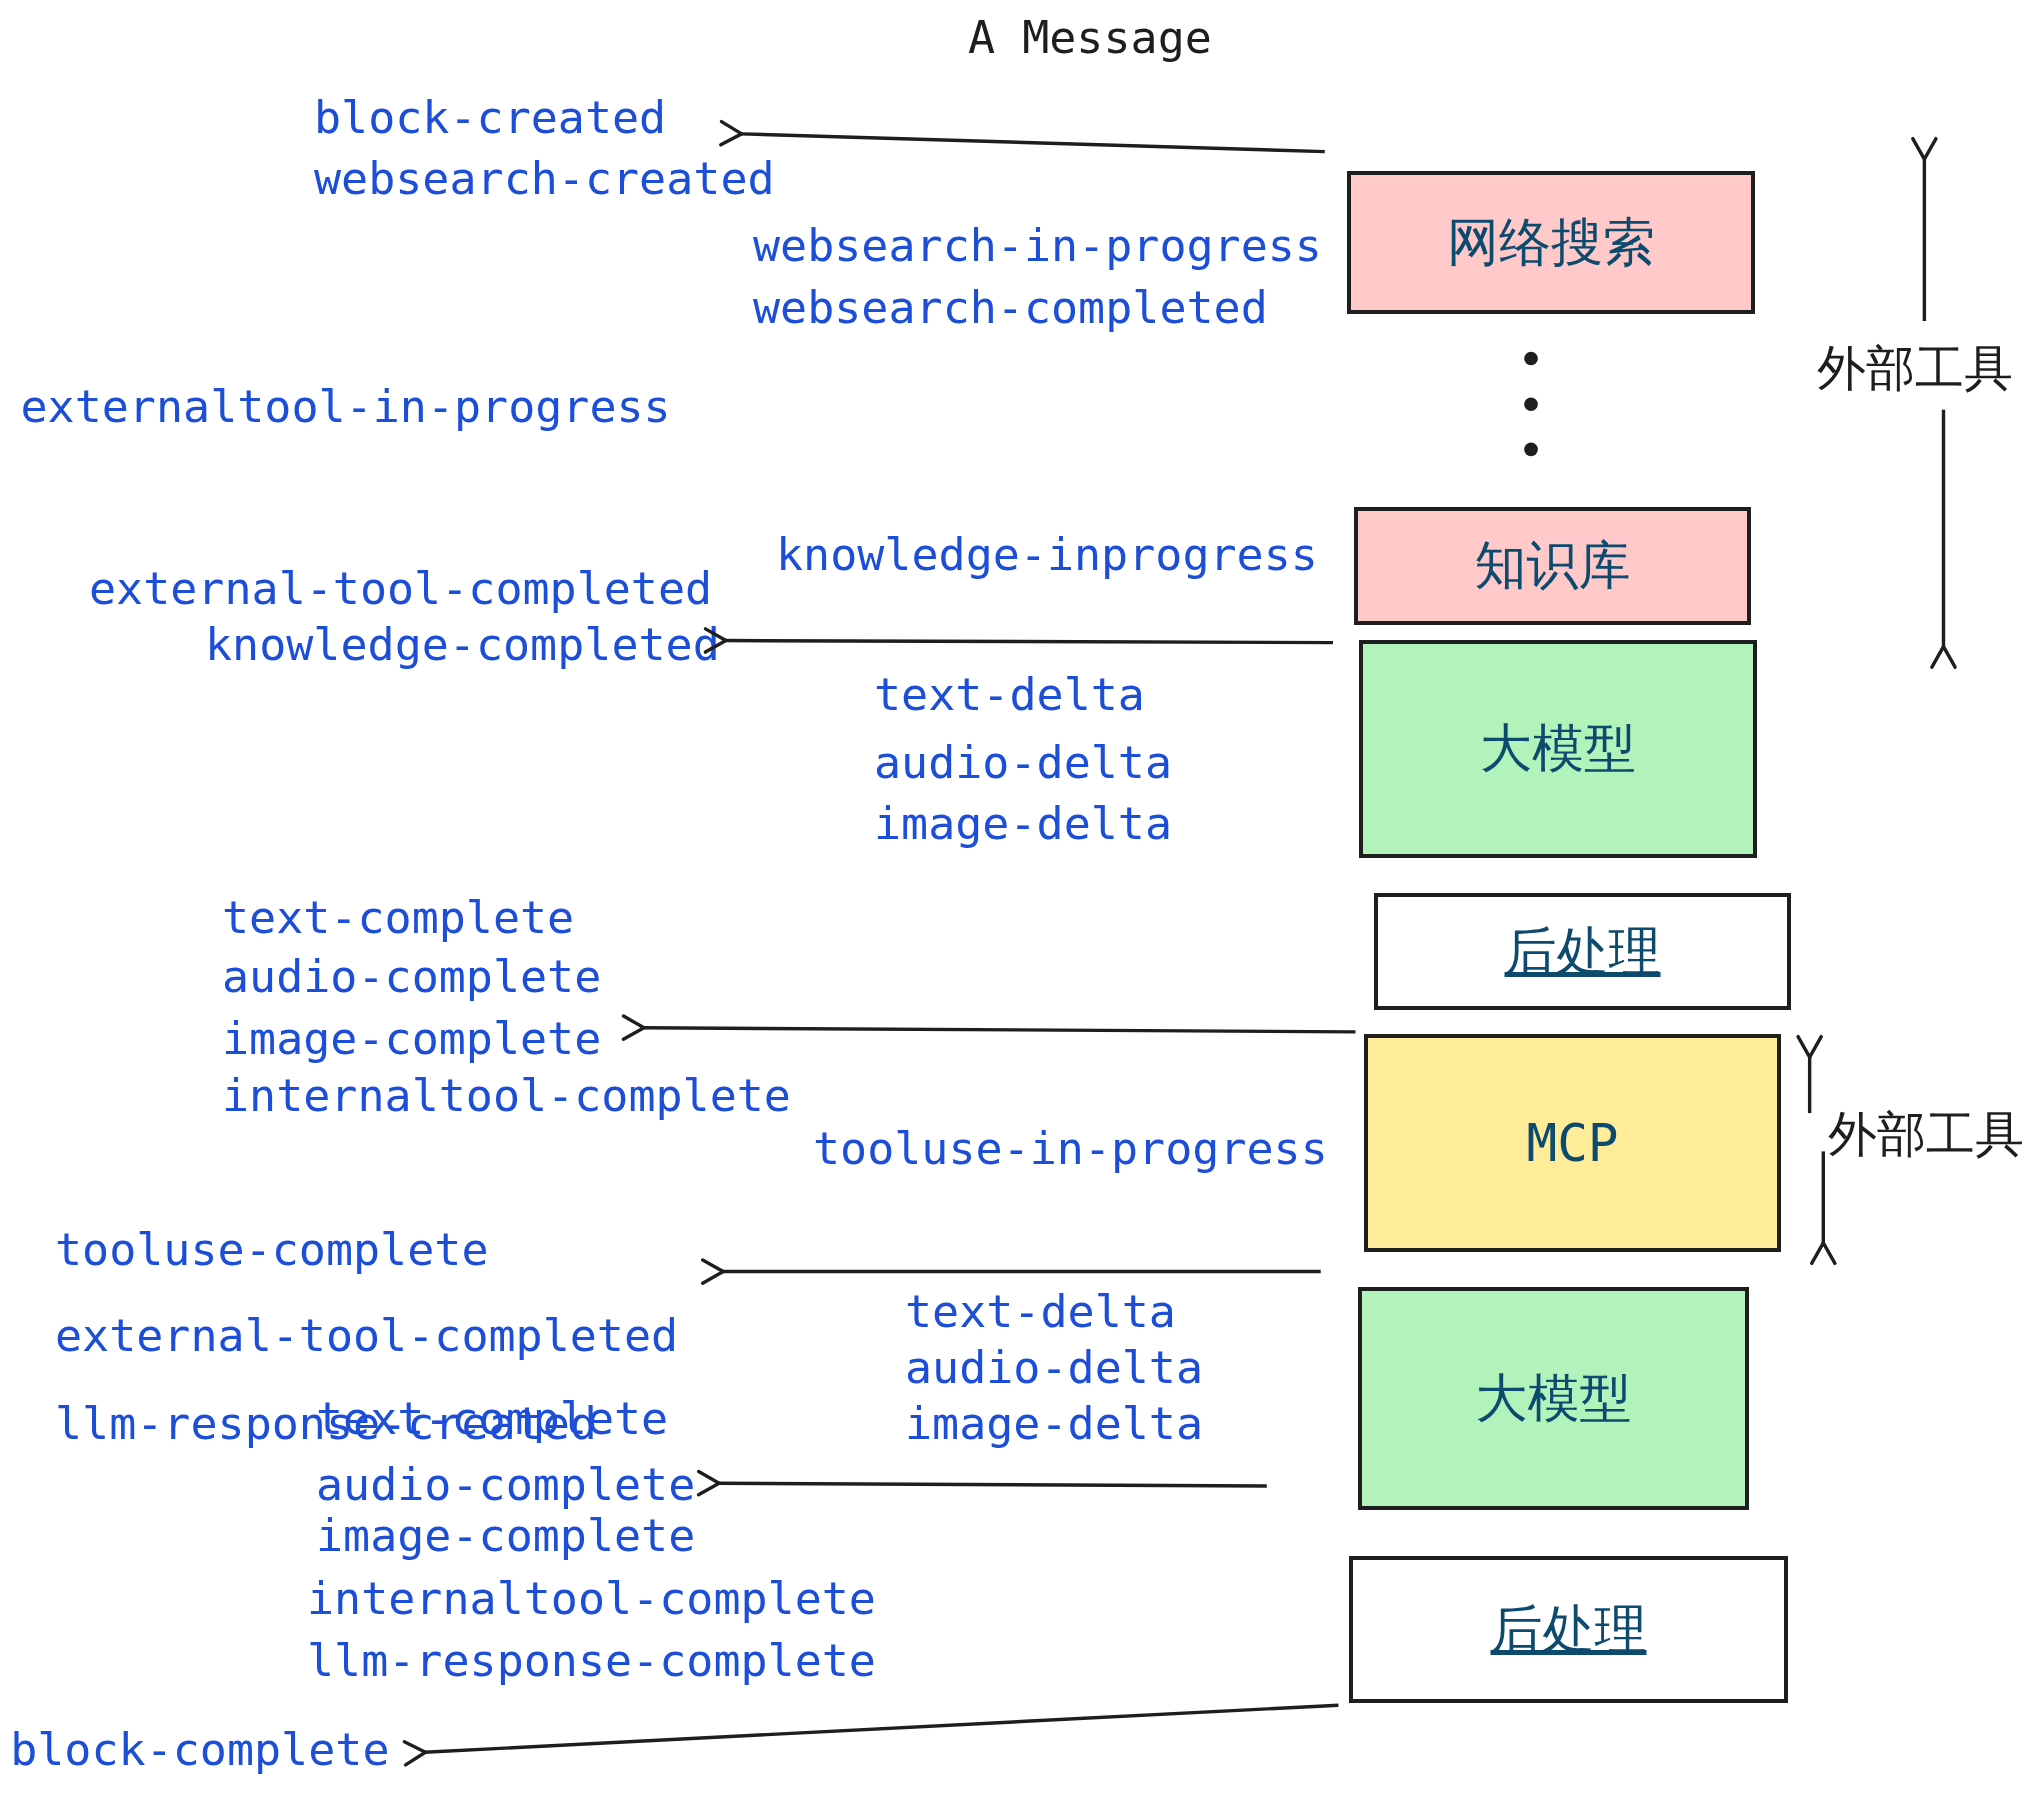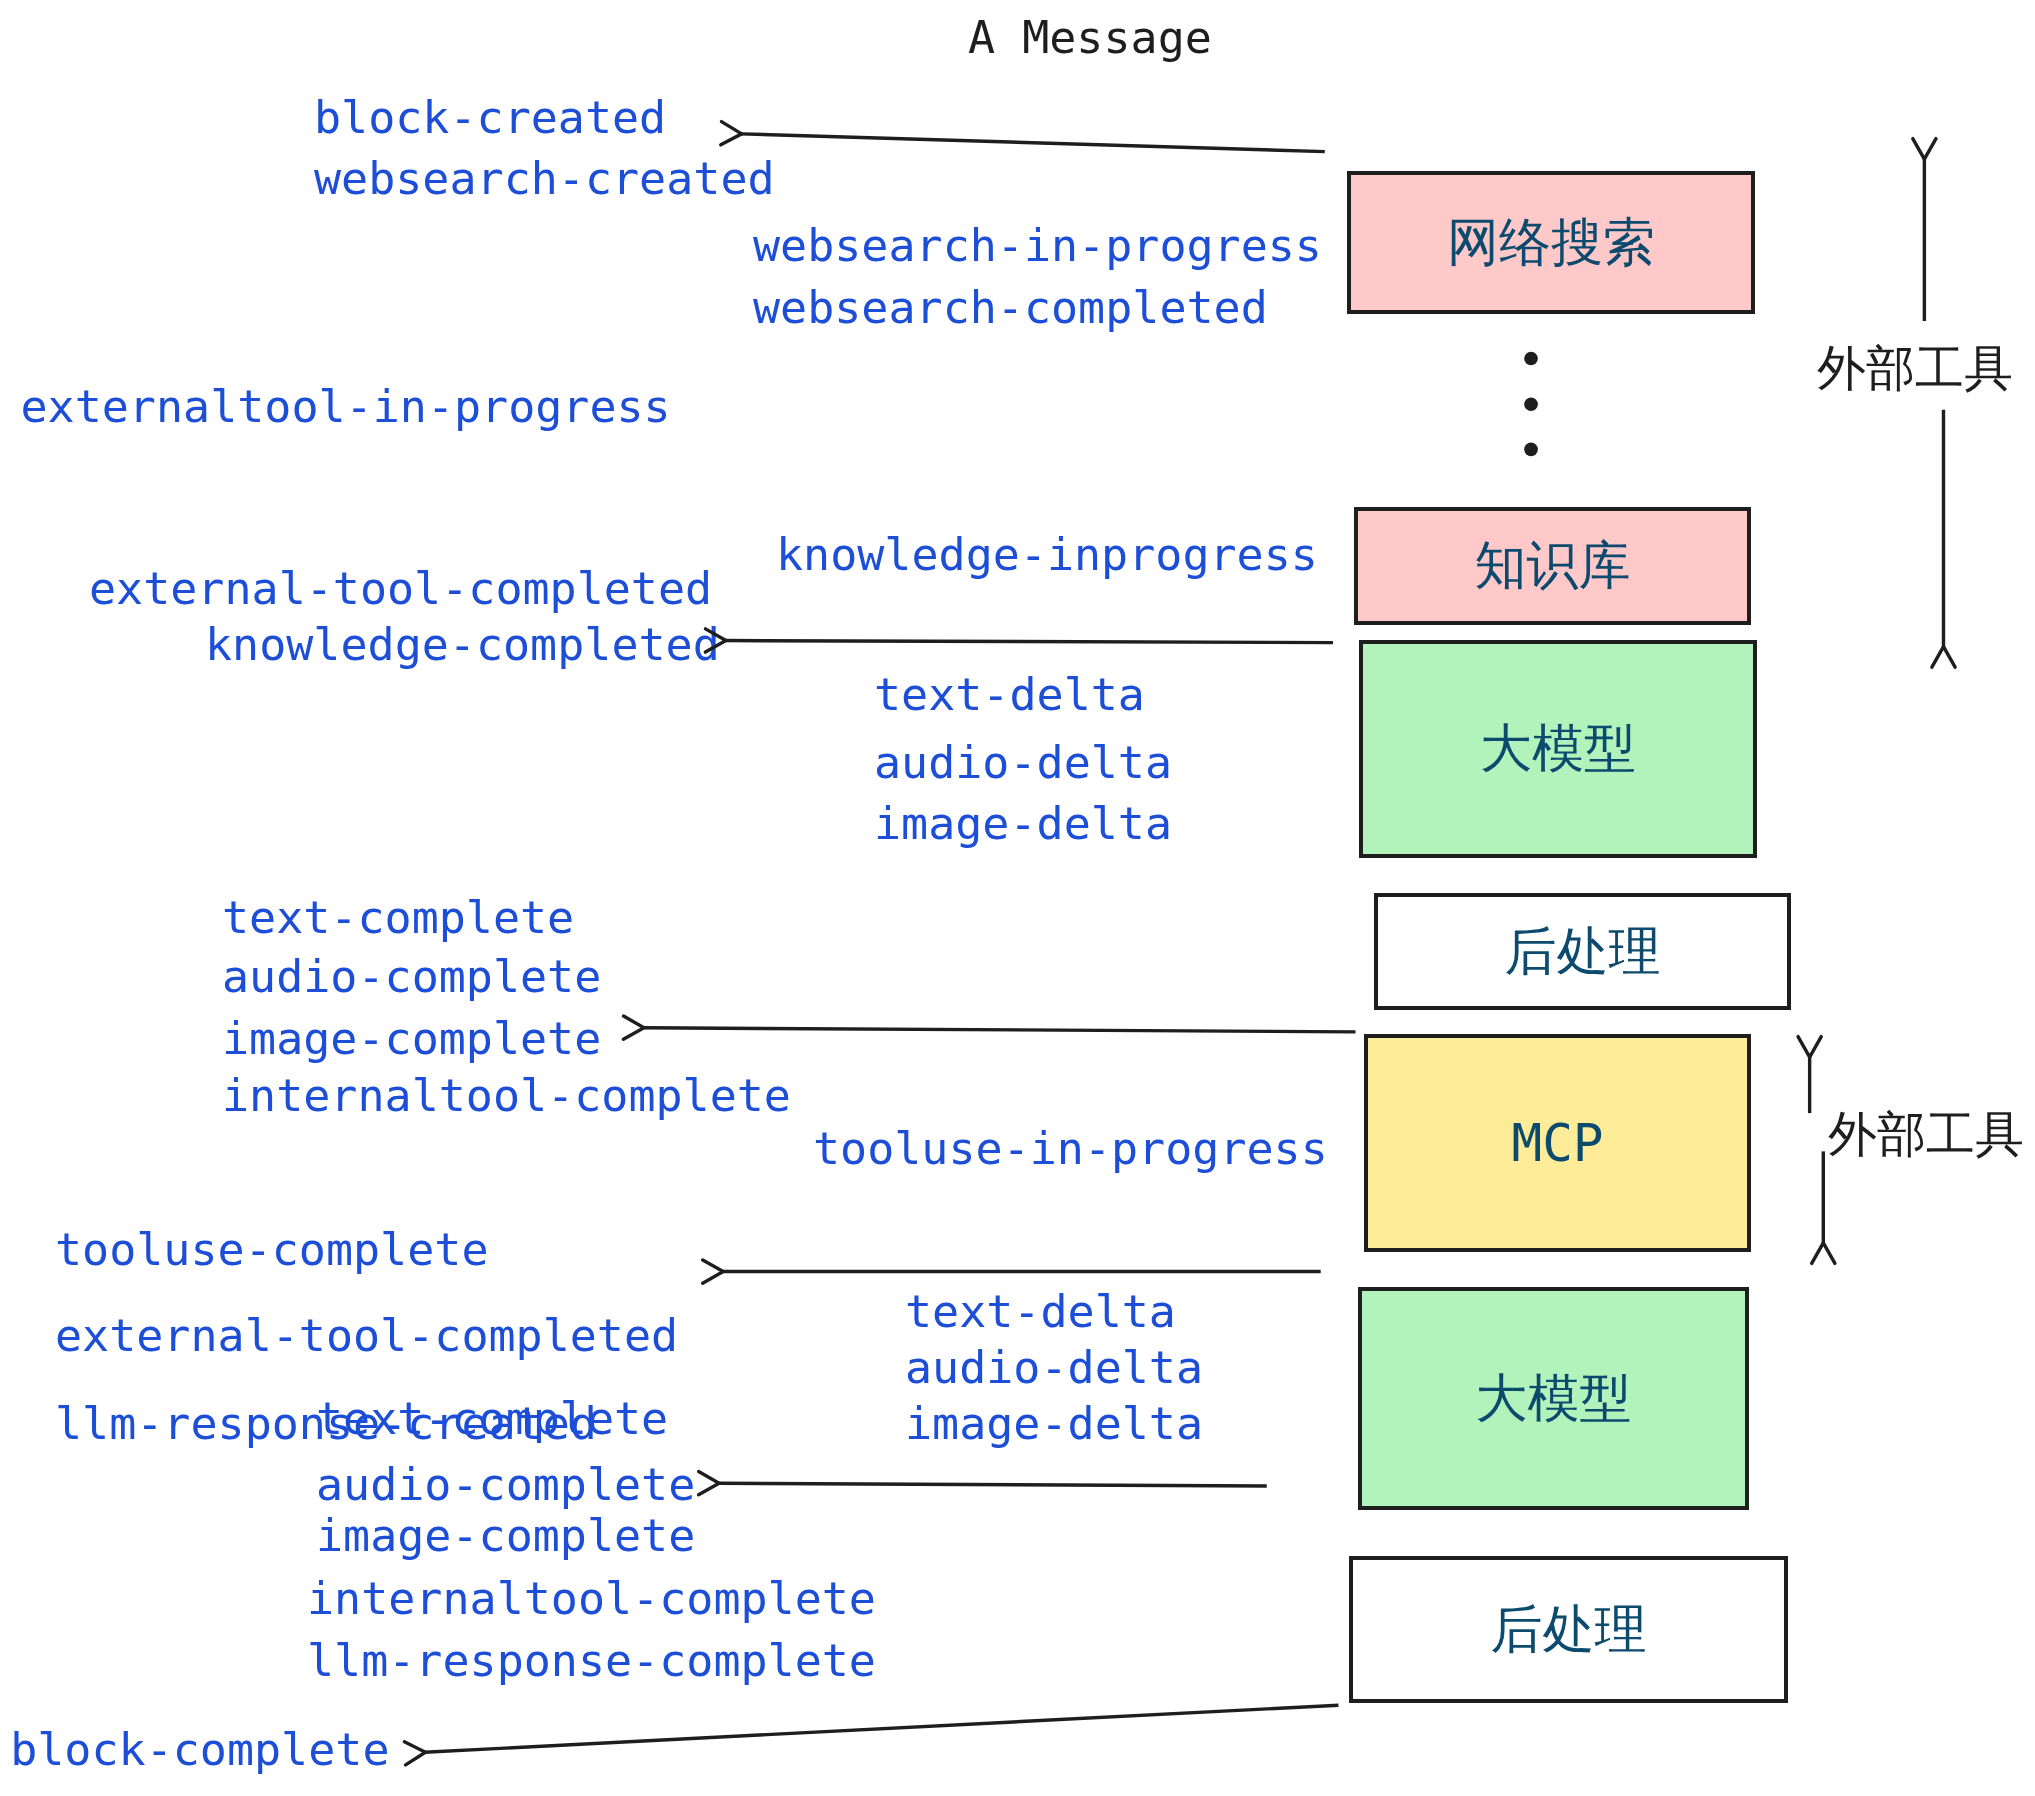--- a/index.html
+++ b/index.html
@@ -35,21 +35,21 @@
     display: flex;
     align-items: center;
     justify-content: center;
     font-family: "DejaVu Sans", sans-serif;
     font-size: 52px;
     color: #0c4a6e;
   }
   .box.pink   { background: #ffc9c9; }
   .box.green  { background: #b2f2bb; }
   .box.yellow { background: #ffec99; }
-  .box.white  { background: #ffffff; }
+  .box.white  { background: #ffffff; text-decoration: underline; }
   .box .mono  { font-family: "DejaVu Sans Mono", monospace; font-size: 51px; }
   .side-label {
     position: absolute;
     white-space: nowrap;
     font-family: "DejaVu Sans", sans-serif;
     font-size: 49px;
     line-height: 49px;
     color: #1e1e1e;
   }
   #arrow-layer {
@@ -100,21 +100,21 @@
   </div>
   <div class="box pink" style="left:1354px; top:507px;  width:397px; height:118px;">
     <span>知识库</span>
   </div>
   <div class="box green" style="left:1359px; top:640px;  width:398px; height:218px;">
     <span>大模型</span>
   </div>
   <div class="box white" style="left:1374px; top:893px; width:417px; height:117px;">
     <span>后处理</span>
   </div>
-  <div class="box yellow" style="left:1364px; top:1034px; width:387px; height:218px;">
+  <div class="box yellow" style="left:1364px; top:1034px; width:417px; height:218px;">
     <span class="mono">MCP</span>
   </div>
   <div class="box green" style="left:1358px; top:1287px; width:391px; height:223px;">
     <span>大模型</span>
   </div>
   <div class="box white" style="left:1349px; top:1556px; width:439px; height:147px;">
     <span>后处理</span>
   </div>
 
   <div class="side-label" style="left:1817px; top:344px;">外部工具</div>

